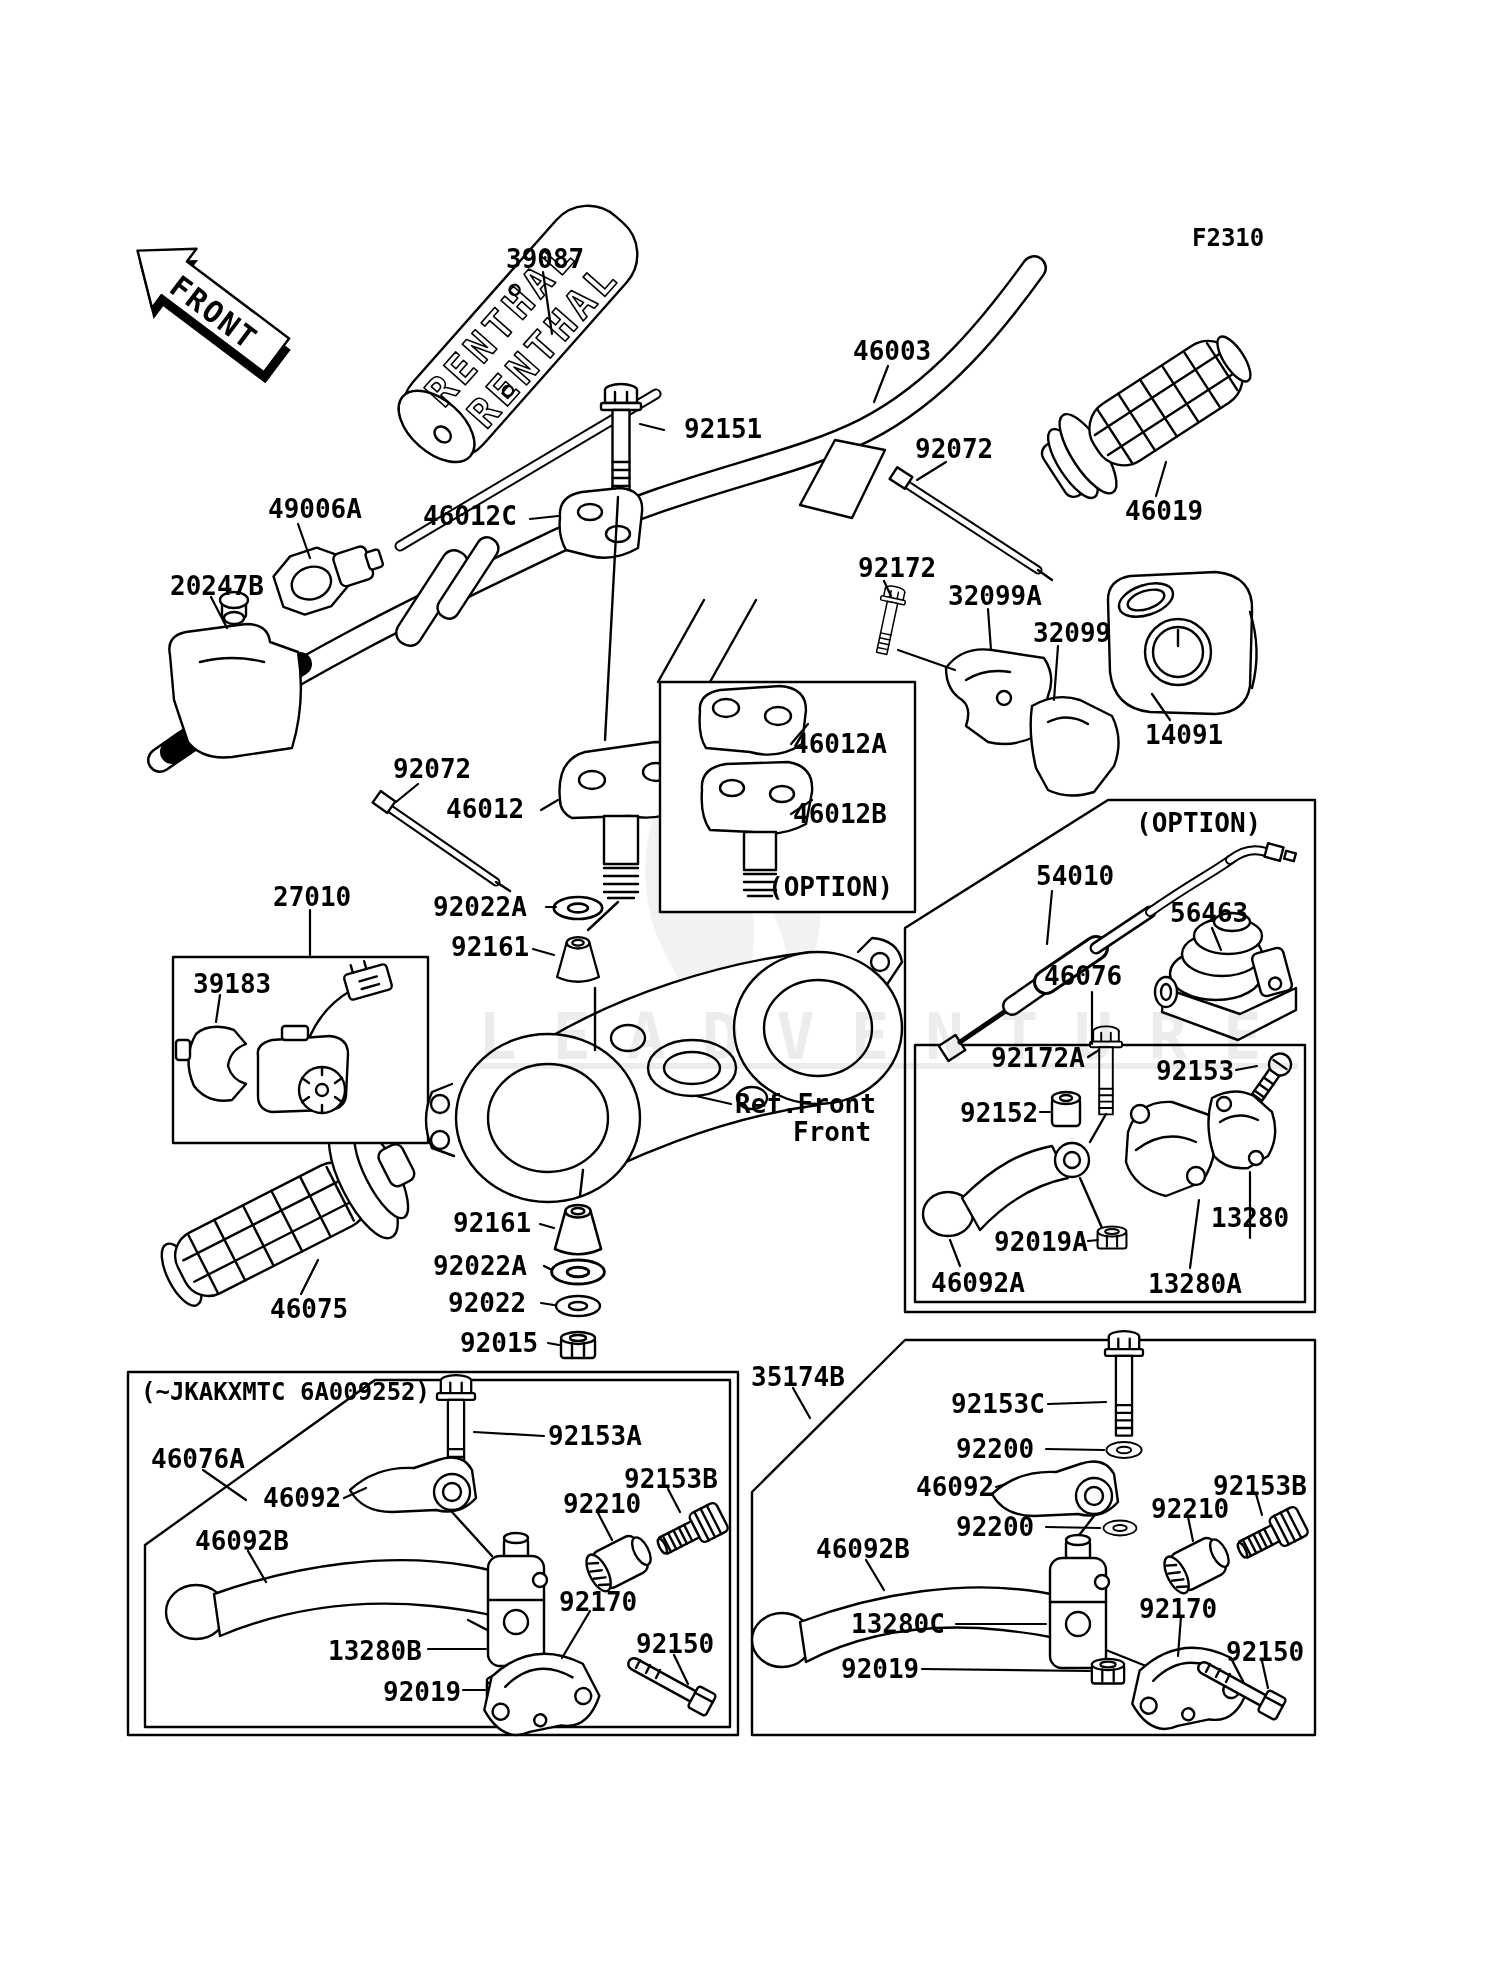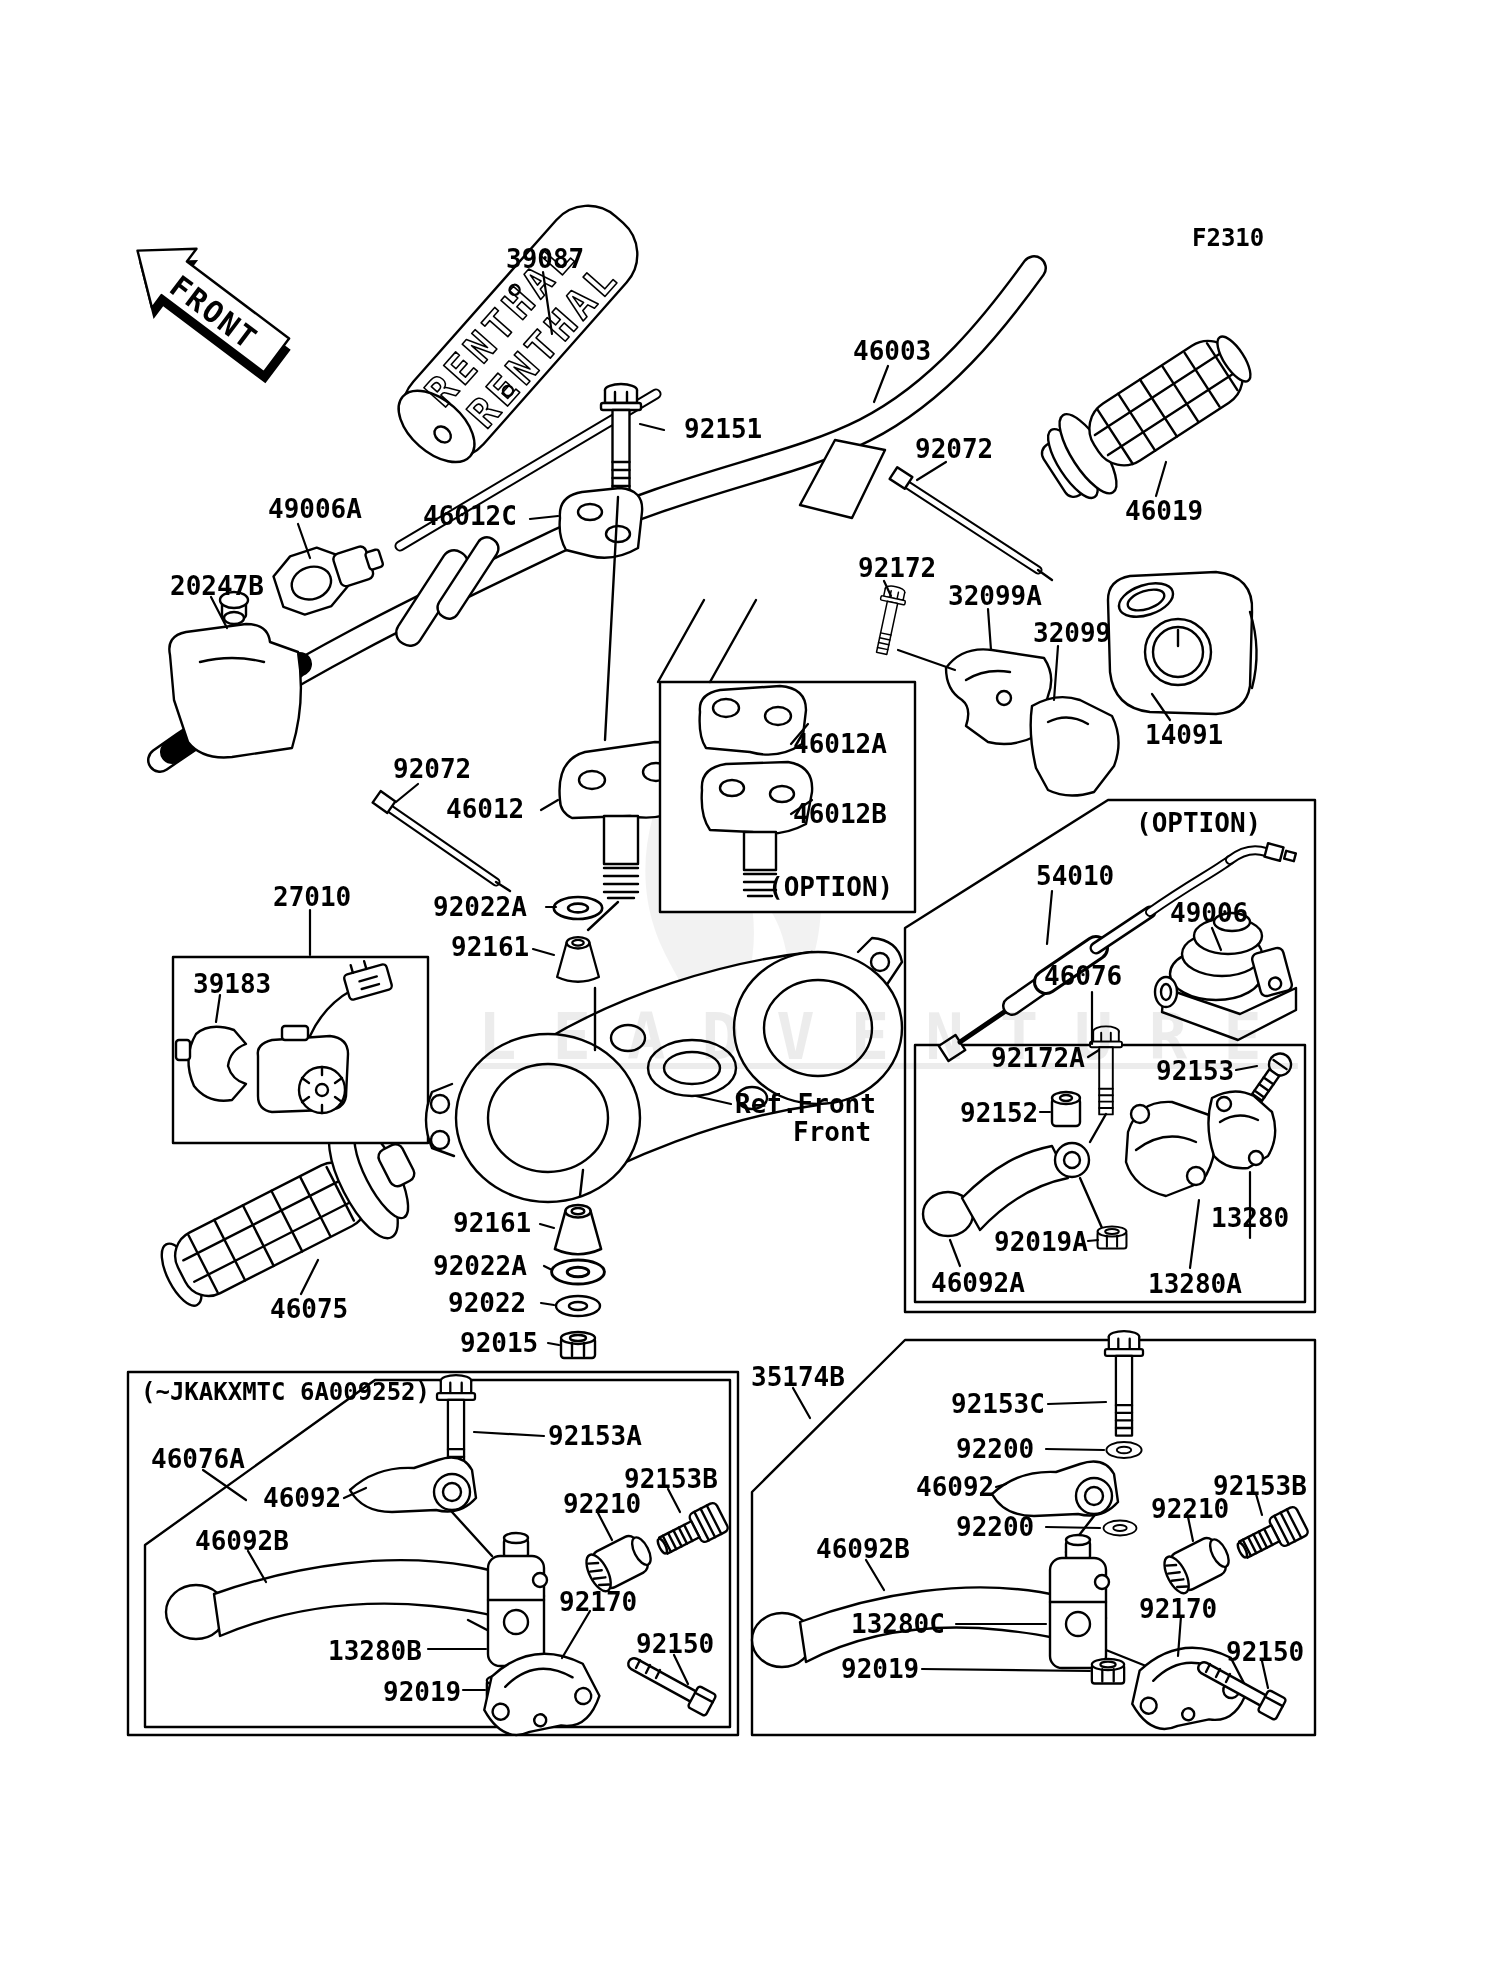--- a/index.html
+++ b/index.html
@@ -538,21 +538,21 @@
   <div class="lbl" style="left:193px;top:971px">39183</div>
   <div class="lbl" style="left:270px;top:1296px">46075</div>
   <div class="lbl" style="left:735px;top:1091px">Ref.Front</div>
   <div class="lbl" style="left:793px;top:1119px">Front</div>
   <div class="lbl" style="left:453px;top:1210px">92161</div>
   <div class="lbl" style="left:433px;top:1253px">92022A</div>
   <div class="lbl" style="left:448px;top:1290px">92022</div>
   <div class="lbl" style="left:460px;top:1330px">92015</div>
   <div class="lbl" style="left:1136px;top:810px">(OPTION)</div>
   <div class="lbl" style="left:1036px;top:863px">54010</div>
-  <div class="lbl" style="left:1170px;top:900px">49006</div>
+  <div class="lbl" style="left:1170px;top:900px">56463</div>
   <div class="lbl" style="left:1044px;top:963px">46076</div>
   <div class="lbl" style="left:991px;top:1045px">92172A</div>
   <div class="lbl" style="left:1156px;top:1058px">92153</div>
   <div class="lbl" style="left:960px;top:1100px">92152</div>
   <div class="lbl" style="left:994px;top:1229px">92019A</div>
   <div class="lbl" style="left:1211px;top:1205px">13280</div>
   <div class="lbl" style="left:931px;top:1270px">46092A</div>
   <div class="lbl" style="left:1148px;top:1271px">13280A</div>
   <div class="lbl" style="left:751px;top:1364px">35174B</div>
   <div class="lbl sm" style="left:141px;top:1380px">(~JKAKXMTC 6A009252)</div>

